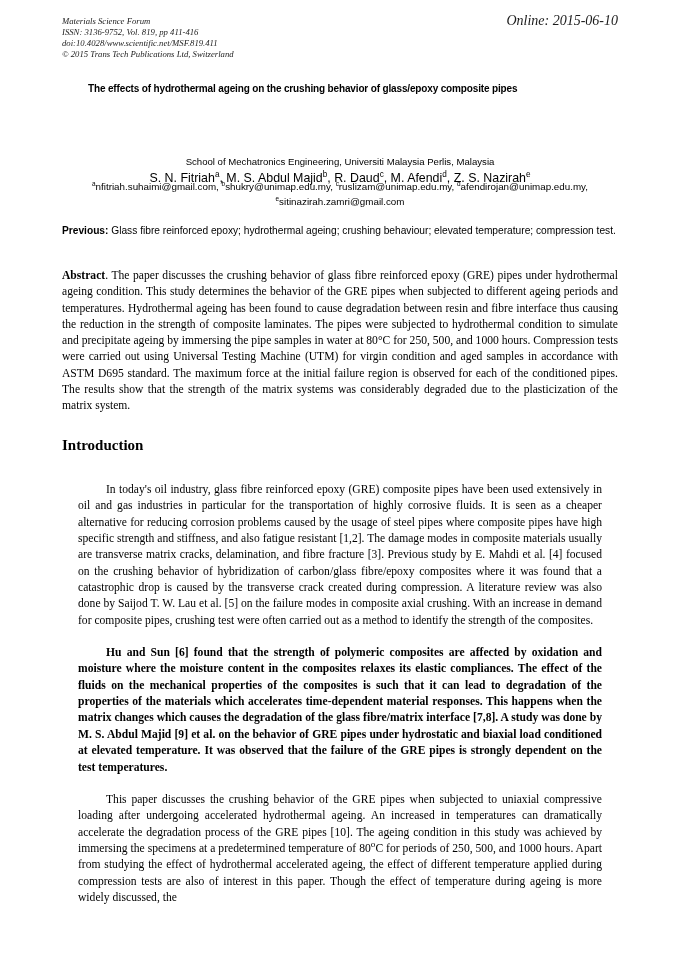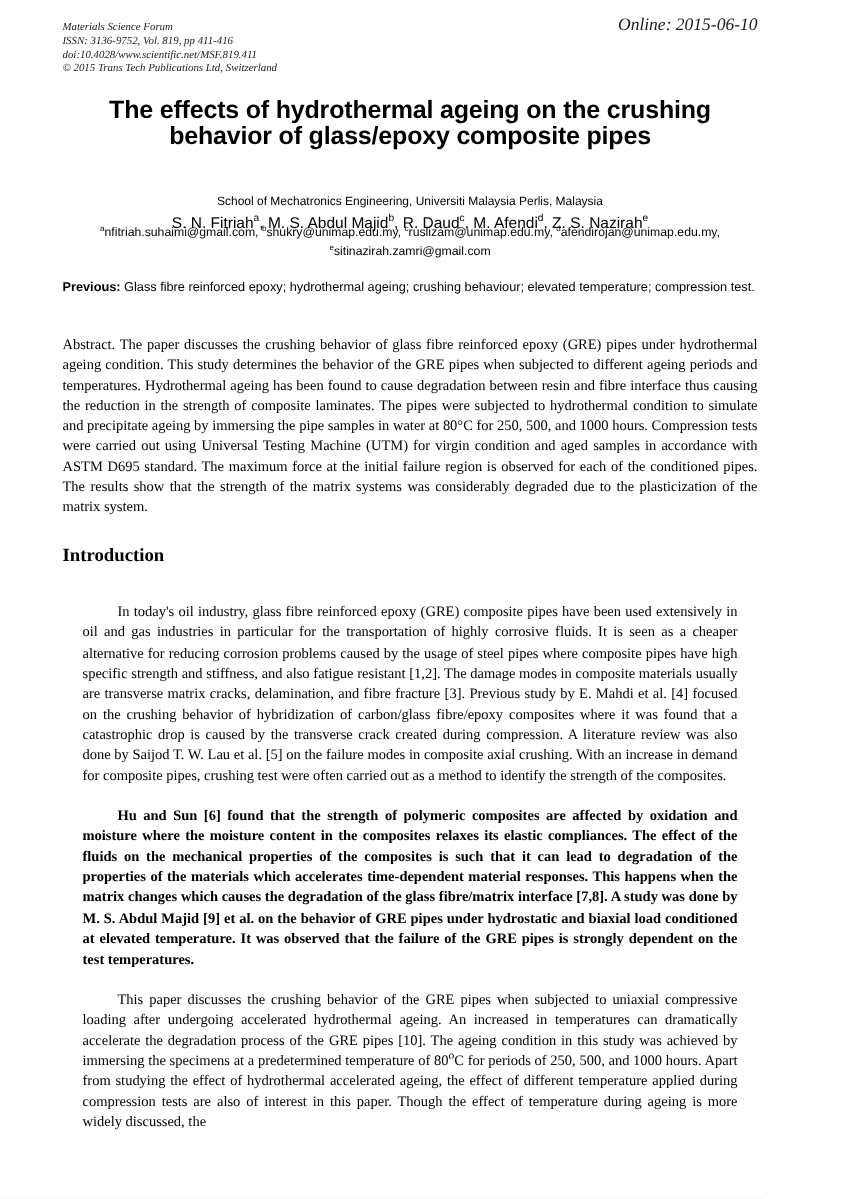--- a/index.html
+++ b/index.html
@@ -12,21 +12,21 @@
     position: relative;
     width: 678px;
     height: 959px;
     margin: 0 auto;
     background: #ffffff;
     overflow: hidden;
     box-sizing: border-box;
   }
   .sheet {
     position: absolute;
-    left: 50px;
+    left: 62px;
     top: 0;
     width: 556px;
     height: 959px;
   }
 
   
   .masthead {
     position: absolute;
     left: 0;
     top: 16px;
@@ -51,24 +51,24 @@
     color: #1b1b1b;
     white-space: nowrap;
   }
 
   
   .title-block {
     position: absolute;
     left: 26px;
     top: 78px;
     width: 504px;
-    text-align: center;
-    font-family: "Liberation Sans", "DejaVu Sans", sans-serif;
-    font-weight: bold;
-    font-size: 20px;
+    text-align: left;
+    font-family: "Liberation Sans", "DejaVu Sans", sans-serif;
+    font-weight: bold;
+    font-size: 10px;
     line-height: 21px;
     color: #000;
     letter-spacing: -0.15px;
   }
 
   
   .authors {
     position: absolute;
     left: 0;
     top: 126px;
@@ -136,21 +136,21 @@
     top: 268px;
     width: 556px;
     text-align: justify;
     font-family: "Liberation Serif", "DejaVu Serif", serif;
     font-size: 11.6px;
     line-height: 16.3px;
     color: #000;
     text-justify: inter-word;
   }
   .abstract .lead {
-    font-weight: normal;
+    font-weight: bold;
   }
 
   
   .section-head {
     position: absolute;
     left: 0;
     top: 437px;
     width: 556px;
     font-family: Liberation Serif, serif;
     font-weight: bold;

